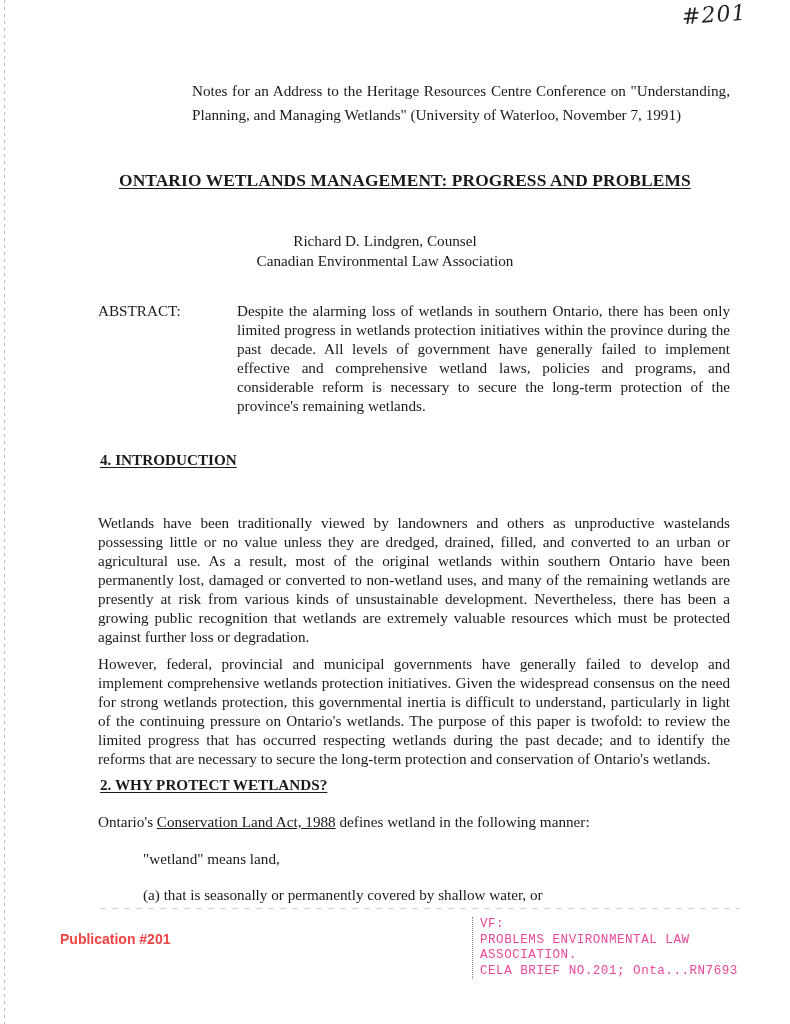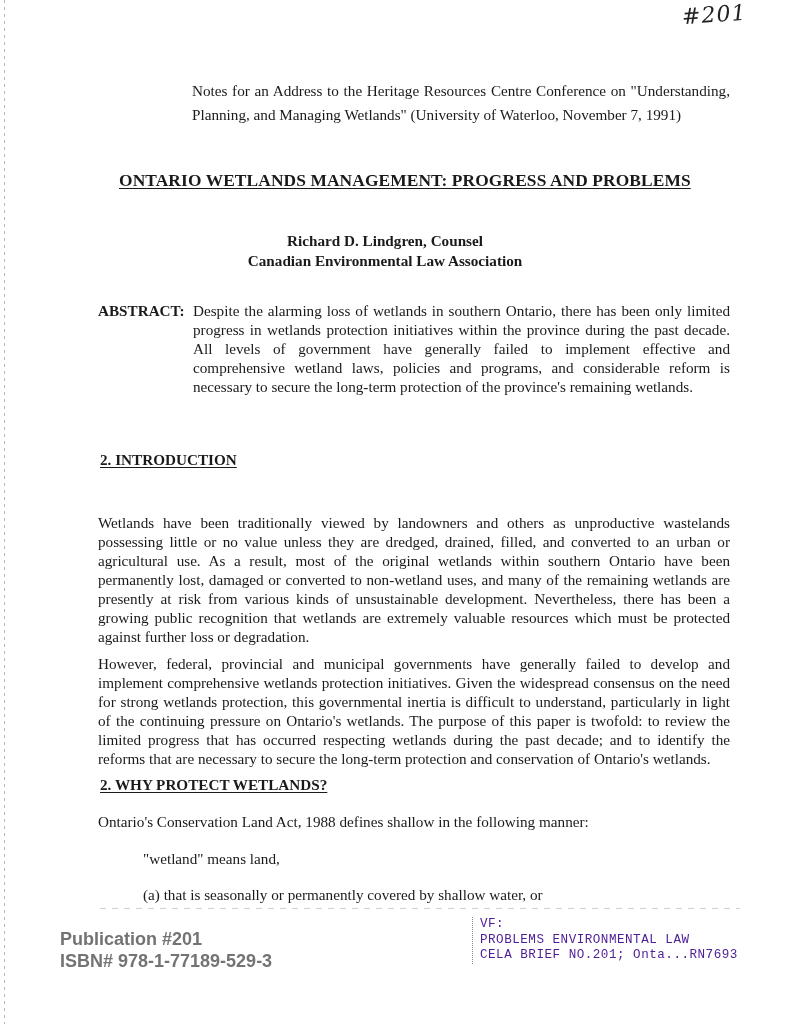--- a/index.html
+++ b/index.html
@@ -57,59 +57,60 @@
       letter-spacing: 0.1px;
     }
     .author {
       position: absolute;
       left: 0;
       top: 231px;
       width: 790px;
       text-align: center;
       font-size: 15.2px;
       line-height: 20px;
-      font-weight: bold;
     }
     .author div { margin-left: -20px; }
     .abstract {
       position: absolute;
       left: 98px;
       top: 301px;
       width: 632px;
       font-size: 15.2px;
       line-height: 19px;
       display: flex;
     }
     .abstract-label {
-      font-weight: bold;
+      font-weight: normal;
       width: 95px;
       flex: 0 0 95px;
     }
     .abstract-text {
       flex: 1;
       text-align: justify;
+      margin-left: 44px;
     }
     .section-heading {
       position: absolute;
       left: 100px;
       font-weight: bold;
       font-size: 15.2px;
       text-decoration: underline;
       text-underline-offset: 2px;
     }
     .para {
       position: absolute;
       left: 98px;
       width: 632px;
       font-size: 15.2px;
       line-height: 19px;
       text-align: justify;
       margin-top: 26px;
     }
     .inline-underline {
+      text-decoration: underline;
     }
     .def-line {
       position: absolute;
       font-size: 15.2px;
       line-height: 19px;
       white-space: nowrap;
     }
     .dash-rule {
       position: absolute;
       left: 100px;
@@ -118,32 +119,32 @@
       height: 1px;
       background: repeating-linear-gradient(to right, #b0b0b0 0 6px, transparent 6px 12px);
       opacity: 0.6;
     }
     .publication {
       position: absolute;
       left: 60px;
       top: 928px;
       font-family: "Liberation Sans", "DejaVu Sans", sans-serif;
       font-weight: bold;
-      font-size: 18px;
+      font-size: 14px;
       line-height: 22px;
-      color: #737373;
+      color: #ef4444;
     }
     .catalog {
       position: absolute;
       left: 472px;
       top: 917px;
       font-family: "Liberation Mono", "DejaVu Sans Mono", monospace;
       font-size: 12.6px;
       line-height: 15.5px;
-      color: #4c1d95;
+      color: #ec4899;
       letter-spacing: 0.5px;
       border-left: 1px dotted #888;
       padding-left: 7px;
     }
   </style>
 </head>
 <body>
 
 <div class="page-edge"></div>
 
@@ -156,40 +157,40 @@
 <div class="author">
   <div>Richard D. Lindgren, Counsel</div>
   <div>Canadian Environmental Law Association</div>
 </div>
 
 <div class="abstract">
   <div class="abstract-label">ABSTRACT:</div>
   <div class="abstract-text">Despite the alarming loss of wetlands in southern Ontario, there has been only limited progress in wetlands protection initiatives within the province during the past decade.  All levels of government have generally failed to implement effective and comprehensive wetland laws, policies and programs, and considerable reform is necessary to secure the long-term protection of the province's remaining wetlands.</div>
 </div>
 
-<div class="section-heading" style="top:451px;">2. INTRODUCTION</div>
+<div class="section-heading" style="top:451px;">4. INTRODUCTION</div>
 
 <div class="para" style="top:487px;">Wetlands have been traditionally viewed by landowners and others as unproductive wastelands possessing little or no value unless they are dredged, drained, filled, and converted to an urban or agricultural use.  As a result, most of the original wetlands within southern Ontario have been permanently lost, damaged or converted to non-wetland uses, and many of the remaining wetlands are presently at risk from various kinds of unsustainable development.  Nevertheless, there has been a growing public recognition that wetlands are extremely valuable resources which must be protected against further loss or degradation.</div>
 
 <div class="para" style="top:628px;">However, federal, provincial and municipal governments have generally failed to develop and implement comprehensive wetlands protection initiatives.  Given the widespread consensus on the need for strong wetlands protection, this governmental inertia is difficult to understand, particularly in light of the continuing pressure on Ontario's wetlands.  The purpose of this paper is twofold: to review the limited progress that has occurred respecting wetlands during the past decade; and to identify the reforms that are necessary to secure the long-term protection and conservation of Ontario's wetlands.</div>
 
 <div class="section-heading" style="top:776px;text-decoration:underline;">2. WHY PROTECT WETLANDS?</div>
 
 <div class="def-line" style="left:98px; top:812px;">
-  <span>Ontario's </span><span class="inline-underline">Conservation Land Act, 1988</span><span> defines shallow in the following manner:</span>
+  <span>Ontario's </span><span class="inline-underline">Conservation Land Act, 1988</span><span> defines wetland in the following manner:</span>
 </div>
 
 <div class="def-line" style="left:143px; top:849px;">"wetland" means land,</div>
 
 <div class="def-line" style="left:143px; top:885px;">(a) that is seasonally or permanently covered by shallow water, or</div>
 
 <div class="dash-rule"></div>
 
 <div class="publication">
   <div>Publication #201</div>
-  <div>ISBN# 978-1-77189-529-3</div>
 </div>
 
 <div class="catalog">
   <div>VF:</div>
   <div>PROBLEMS ENVIRONMENTAL LAW</div>
+  <div>ASSOCIATION.</div>
   <div>CELA BRIEF NO.201; Onta...RN7693</div>
 </div>
 
 </body></html>

